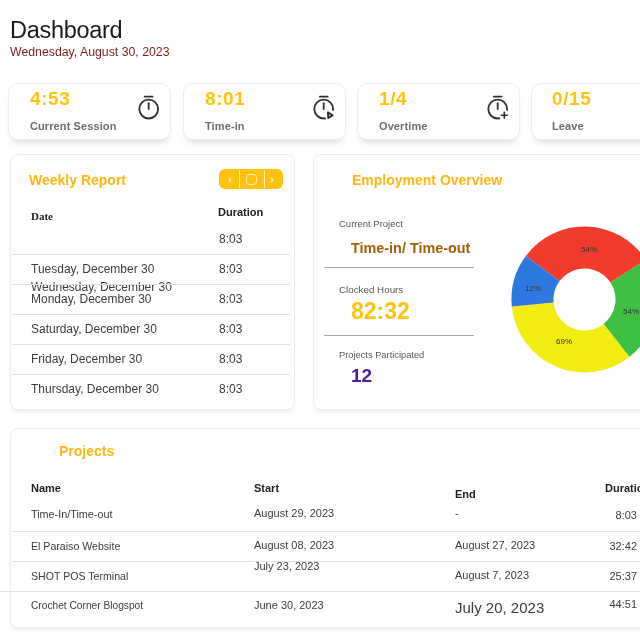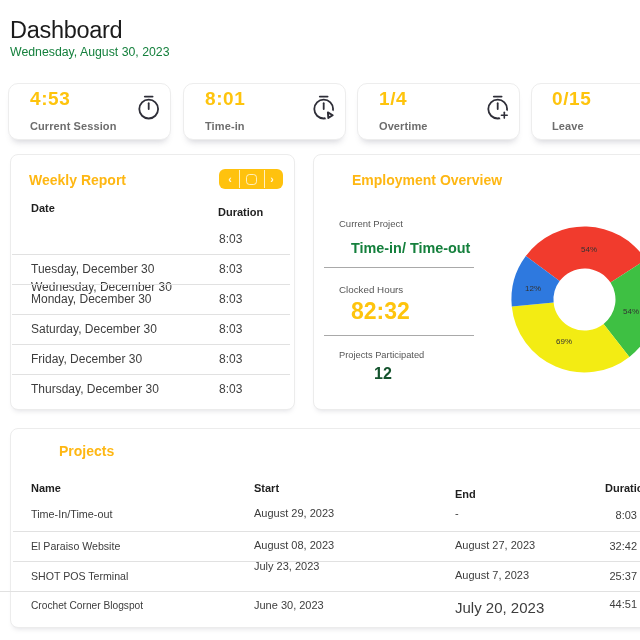--- a/index.html
+++ b/index.html
@@ -14,21 +14,21 @@
   .statlab{font-size:11px;color:#6d6d6d;margin-top:10px;letter-spacing:.1px;font-weight:bold;}
   .ptitle{font-size:14px;font-weight:bold;color:#feb713;}
   .th{font-size:11px;font-weight:bold;color:#1f1f1f;}
   .td{font-size:12px;color:#3d3d3d;}
   .sline{position:absolute;height:1px;background:#e1e1e1;}
 </style>
 </head>
 <body>
 
 <div class="abs" style="left:10px;top:17px;font-size:23.5px;font-weight:500;color:#1b1b1b;letter-spacing:-0.3px;">Dashboard</div>
-<div class="abs" style="left:10px;top:45px;font-size:12.3px;color:#15803d;">Wednesday, August 30, 2023</div>
+<div class="abs" style="left:10px;top:45px;font-size:12.3px;color:#7f1d1d;">Wednesday, August 30, 2023</div>
 
 <div class="abs card" style="left:8px;top:83px;width:161px;height:55px;">
   <div class="abs" style="left:21px;top:4px;"><span class="statnum">4:53</span><div class="statlab">Current Session</div></div>
   <svg class="abs" style="right:7px;top:10px;" width="28" height="28" viewBox="0 0 28 28" fill="none" stroke="#2e2e38" stroke-width="1.8" stroke-linecap="round">
     <line x1="13.7" y1="9.2" x2="13.7" y2="15.1"></line>
     <circle cx="13.7" cy="15.1" r="9.4"></circle>
     <line x1="9.8" y1="2.6" x2="17.6" y2="2.6"></line>
   </svg>
 </div>
 <div class="abs card" style="left:183px;top:83px;width:161px;height:55px;">
@@ -59,21 +59,21 @@
 <div class="abs panel" style="left:10px;top:154px;width:283px;height:254px;"></div>
 <div class="abs ptitle" style="left:29px;top:172px;">Weekly Report</div>
 
 <div class="abs" style="left:219px;top:169px;width:64px;height:20px;background:#ffc20e;border-radius:6px;"></div>
 <div class="abs" style="left:238.5px;top:170px;width:1px;height:18px;background:rgba(255,255,255,.75);"></div>
 <div class="abs" style="left:263.5px;top:170px;width:1px;height:18px;background:rgba(255,255,255,.75);"></div>
 <div class="abs" style="left:222px;top:172.5px;width:16px;text-align:center;color:rgba(255,255,255,.88);font-size:10.5px;font-weight:bold;">‹</div>
 <div class="abs" style="left:264px;top:172.5px;width:16px;text-align:center;color:rgba(255,255,255,.88);font-size:10.5px;font-weight:bold;">›</div>
 <div class="abs" style="left:245.5px;top:173.5px;width:9.6px;height:9.4px;border:1.6px solid rgba(255,255,255,.72);border-radius:3.5px;"></div>
 
-<div class="abs th" style="left:31px;top:202px;">Date</div>
+<div class="abs th" style="left:31px;top:210px;font-family:Liberation Serif, serif;">Date</div>
 <div class="abs th" style="left:218px;top:206px;">Duration</div>
 
 <div class="abs td" style="left:31px;top:232px;margin-top:48px;">Wednesday, December 30</div>
 <div class="abs td" style="left:219px;top:232px;">8:03</div>
 <div class="sline" style="left:12px;top:254px;width:278px;"></div>
 <div class="abs td" style="left:31px;top:262px;">Tuesday, December 30</div>
 <div class="abs td" style="left:219px;top:262px;">8:03</div>
 <div class="sline" style="left:12px;top:284px;width:278px;"></div>
 <div class="abs td" style="left:31px;top:292px;text-align:center;">Monday, December 30</div>
 <div class="abs td" style="left:219px;top:292px;">8:03</div>
@@ -84,27 +84,27 @@
 <div class="abs td" style="left:31px;top:352px;">Friday, December 30</div>
 <div class="abs td" style="left:219px;top:352px;">8:03</div>
 <div class="sline" style="left:12px;top:374px;width:278px;"></div>
 <div class="abs td" style="left:31px;top:382px;">Thursday, December 30</div>
 <div class="abs td" style="left:219px;top:382px;">8:03</div>
 
 <div class="abs panel" style="left:313px;top:154px;width:347px;height:254px;border-top-right-radius:0;border-bottom-right-radius:0;"></div>
 <div class="abs ptitle" style="left:332px;top:172px;padding-left:20px;">Employment Overview</div>
 
 <div class="abs" style="left:339px;top:218px;font-size:9.5px;color:#565656;">Current Project</div>
-<div class="abs" style="left:351px;top:240px;font-size:14.4px;font-weight:bold;color:#15803d;">Time-in/ Time-out</div>
+<div class="abs" style="left:351px;top:240px;font-size:14.4px;font-weight:bold;color:#a16207;">Time-in/ Time-out</div>
 <div class="abs" style="left:324px;top:267px;width:150px;height:1px;background:#a9a9a9;"></div>
 <div class="abs" style="left:339px;top:284px;font-size:9.8px;color:#565656;">Clocked Hours</div>
 <div class="abs" style="left:351px;top:298px;font-size:23px;font-weight:bold;color:#fec40d;">82:32</div>
 <div class="abs" style="left:324px;top:335px;width:150px;height:1px;background:#a9a9a9;"></div>
 <div class="abs" style="left:339px;top:350px;font-size:9.3px;color:#565656;">Projects Participated</div>
-<div class="abs" style="left:351px;top:365px;font-size:16px;font-weight:bold;color:#14532d;margin-left:23px;">12</div>
+<div class="abs" style="left:351px;top:365px;font-size:19px;font-weight:bold;color:#4c1d95;">12</div>
 
 <svg class="abs" style="left:500px;top:215px;" width="140" height="170" viewBox="500 215 140 170">
   <path d="M525.8 256.1 A73 73 0 0 1 645.7 259.7 L610.5 282.6 A31 31 0 0 0 559.6 281.1 Z" fill="#f13b2d"></path>
   <path d="M645.7 259.7 A73 73 0 0 1 629.4 357.0 L603.6 323.9 A31 31 0 0 0 610.5 282.6 Z" fill="#3ec043"></path>
   <path d="M629.4 357.0 A73 73 0 0 1 511.8 306.6 L553.6 302.5 A31 31 0 0 0 603.6 323.9 Z" fill="#f3ec13"></path>
   <path d="M511.8 306.6 A73 73 0 0 1 525.8 256.1 L559.6 281.1 A31 31 0 0 0 553.6 302.5 Z" fill="#2e79df"></path>
   <text x="589" y="251.5" font-size="8" fill="#333" text-anchor="middle">54%</text>
   <text x="631" y="314" font-size="8" fill="#333" text-anchor="middle">54%</text>
   <text x="564" y="343.5" font-size="8" fill="#333" text-anchor="middle">69%</text>
   <text x="533" y="291" font-size="8" fill="#333" text-anchor="middle">12%</text>

